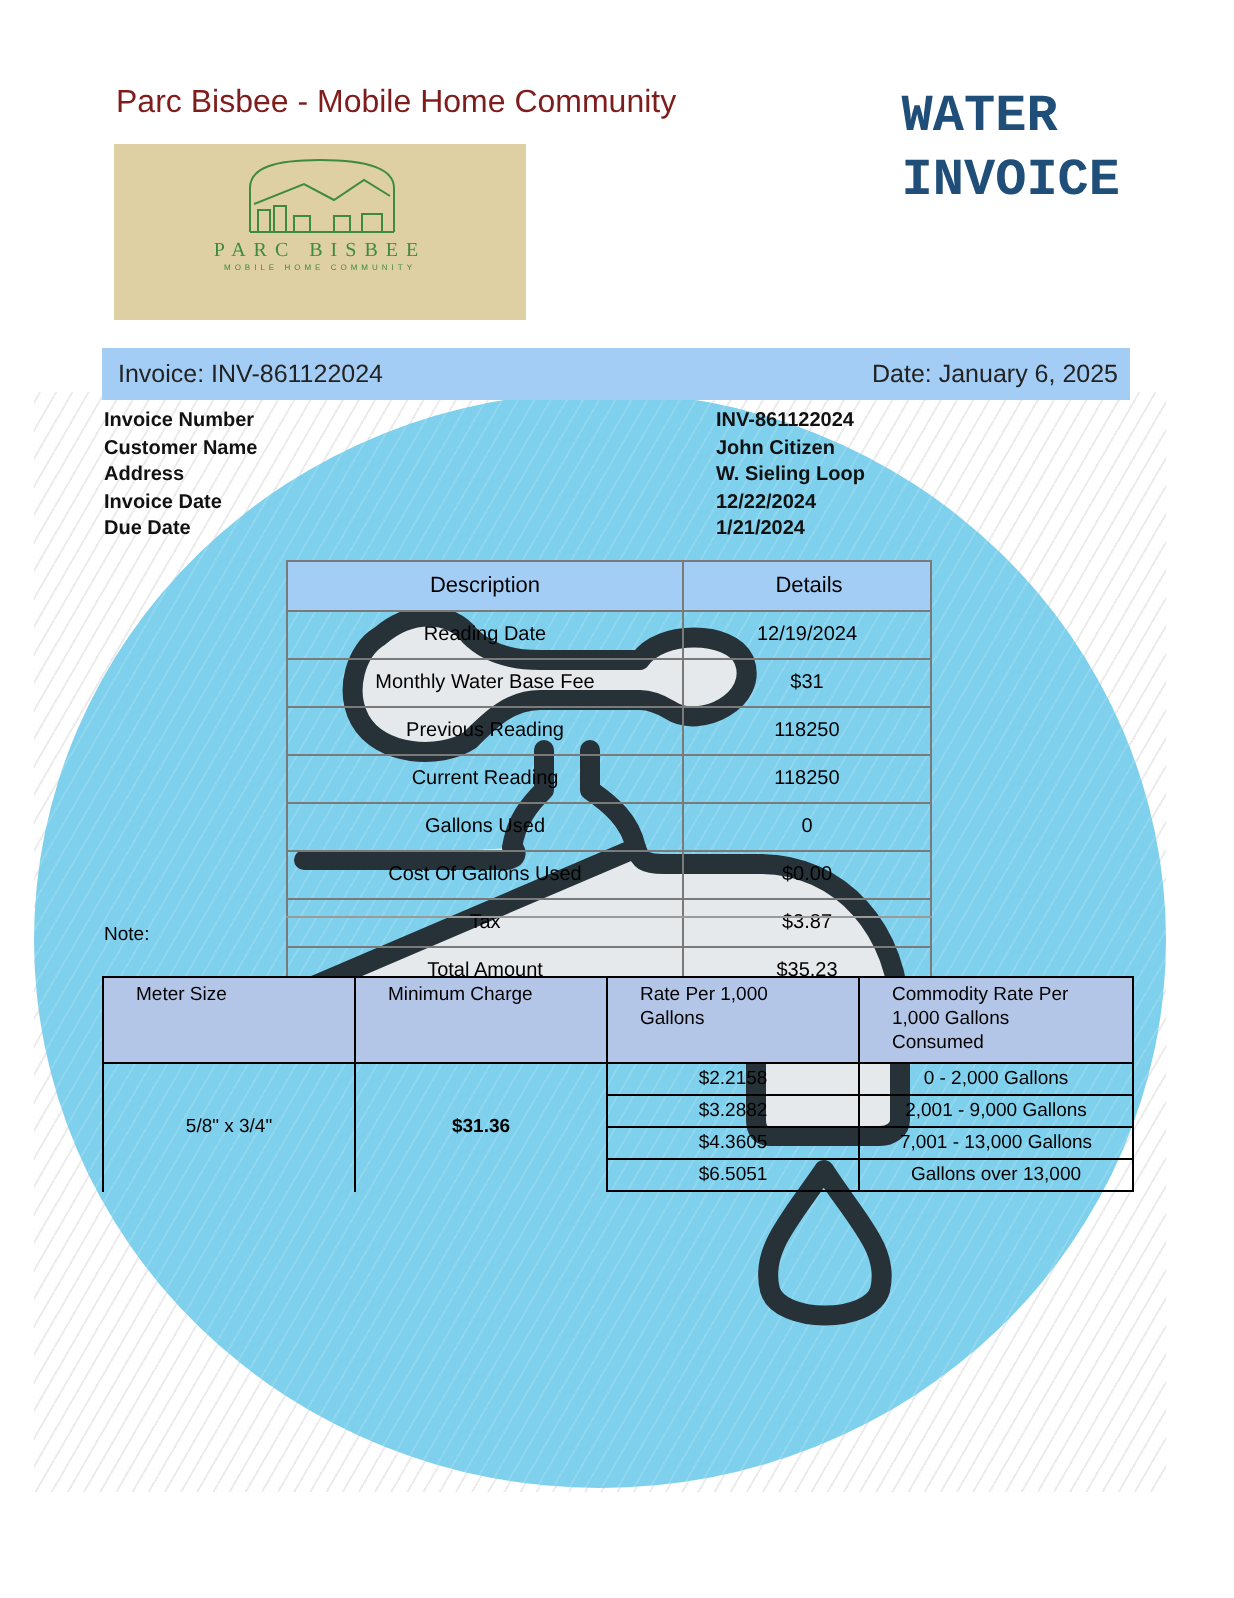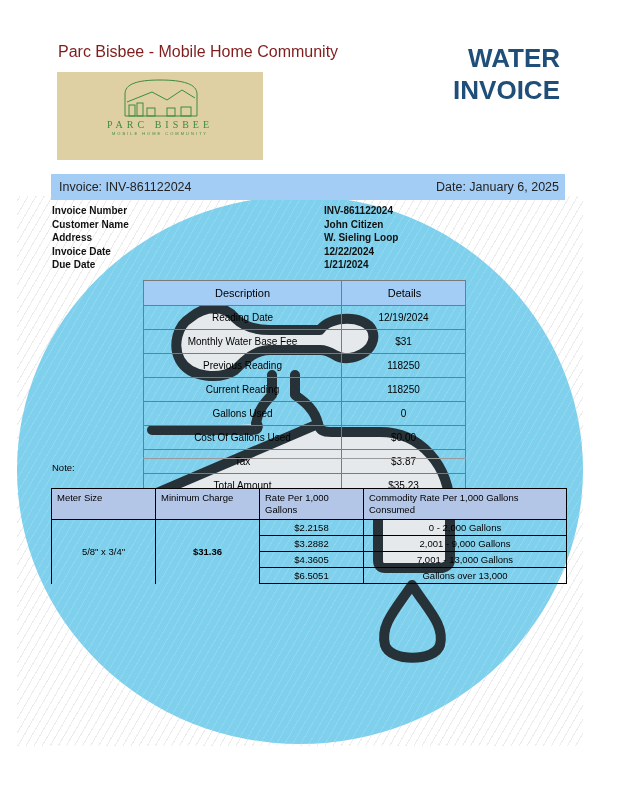--- a/index.html
+++ b/index.html
@@ -6,36 +6,36 @@
   body{width:617px;height:799px;position:relative;overflow:hidden;font-family:"Liberation Sans",sans-serif;color:#000;}
   .abs{position:absolute;}
   
   .stripes{position:absolute;left:17px;top:196px;width:566px;height:550px;
     background:repeating-linear-gradient(-60deg,#ffffff 0px,#ffffff 6px,#ececec 6px,#ececec 7px);}
   .circle{position:absolute;left:17px;top:196px;width:566px;height:548px;border-radius:50%;
     background:repeating-linear-gradient(-60deg,#7fd0ec 0px,#7fd0ec 6px,#8fd6ef 6px,#8fd6ef 7px);}
   .faucet{position:absolute;left:0;top:0;width:617px;height:799px;}
   .company{left:58px;top:43px;font-size:16px;color:#7f1d1d;}
   .logo{left:57px;top:72px;width:206px;height:88px;background:#dfd0a4;}
-  .title{right:57px;top:42px;text-align:right;font-weight:bold;font-size:26px;line-height:32px;color:#1f4e79;}
+  .title{right:57px;top:42px;text-align:left;font-weight:bold;font-size:26px;line-height:32px;color:#1f4e79;font-family:Liberation Mono, monospace;}
   .bar{left:51px;top:174px;width:514px;height:26px;background:#a4cdf5;font-size:12.5px;color:#222;}
   .bar .l{position:absolute;left:8px;top:6px;}
   .bar .r{position:absolute;right:6px;top:6px;}
   .info{left:52px;top:204px;font-size:10px;font-weight:bold;line-height:13.5px;color:#111;}
   .info .row{display:flex;}
-  .info .k{width:272px;}
+  .info .k{width:306px;}
   table{border-collapse:collapse;}
   .desc{position:absolute;left:143px;top:280px;width:323px;font-size:10px;}
   .desc td,.desc th{border:1px solid #7a7a7a;height:15px;padding:4px;text-align:center;font-weight:normal;}
   .desc th{background:#a4cdf5;font-size:11px;height:16px;}
   .desc td.c1{width:189px;}
   .note-line{left:143px;top:458px;width:323px;height:1px;background:#9a9a9a;}
   .note{left:52px;top:462px;font-size:9.5px;}
   .rates{position:absolute;left:51px;top:488px;width:516px;font-size:9.5px;}
-  .rates th{background:#b4c6e7;border:1px solid #000;text-align:left;font-weight:normal;vertical-align:top;padding:3px 5px;line-height:12px;height:22px;}
+  .rates th{background:#b4c6e7;border:1px solid #000;text-align:left;font-weight:normal;vertical-align:top;padding:3px 16px;line-height:12px;height:22px;}
   .rates td{border:1px solid #000;text-align:center;height:15px;padding:0;margin-top:21px;}
   .rates td.big{border-bottom:none;}
 </style>
 </head>
 <body>
 
 <div class="stripes"></div>
 <div class="circle"></div>
 <svg class="faucet" viewBox="0 0 617 799">
   <g fill="none" stroke="#263238" stroke-width="10" stroke-linejoin="round" stroke-linecap="round">

